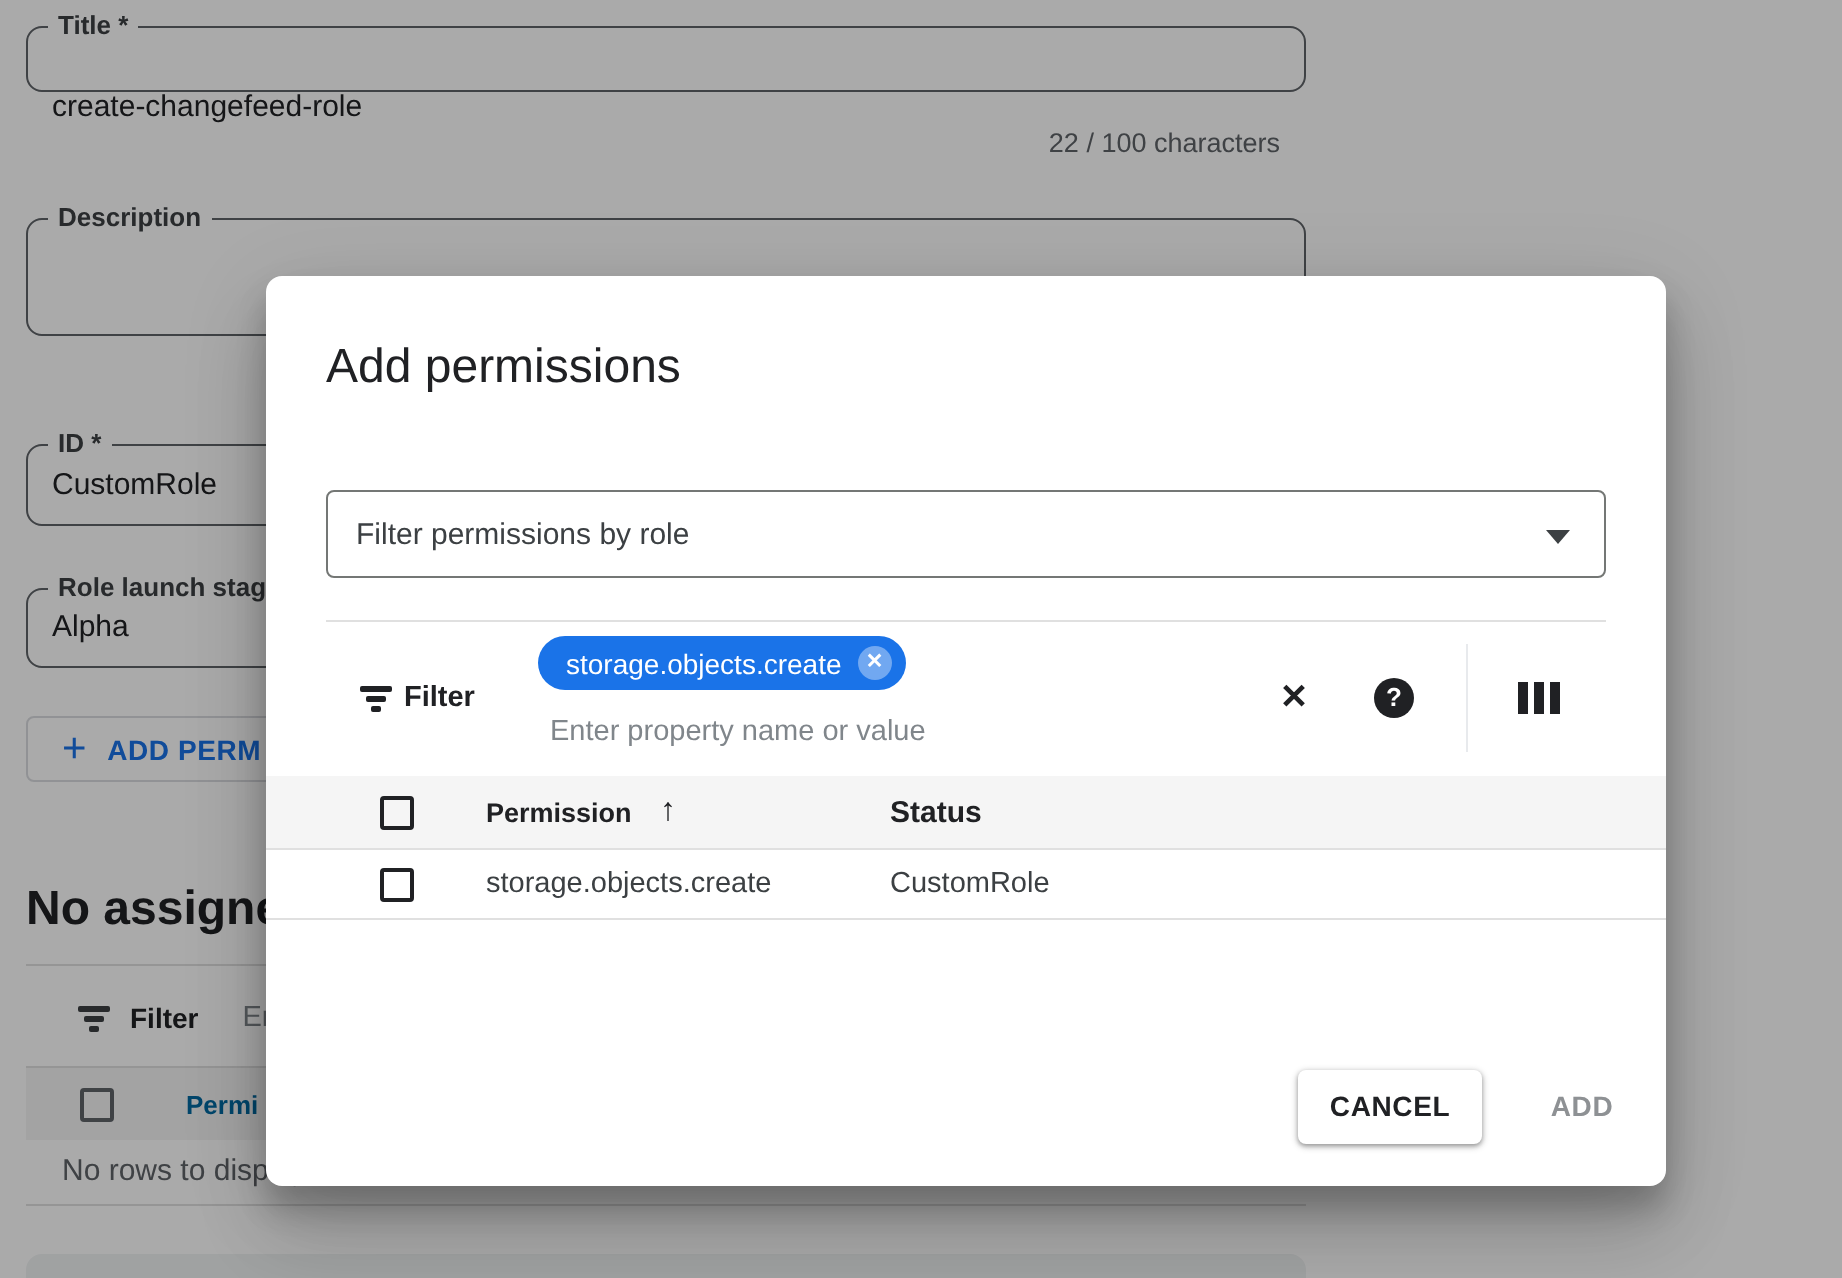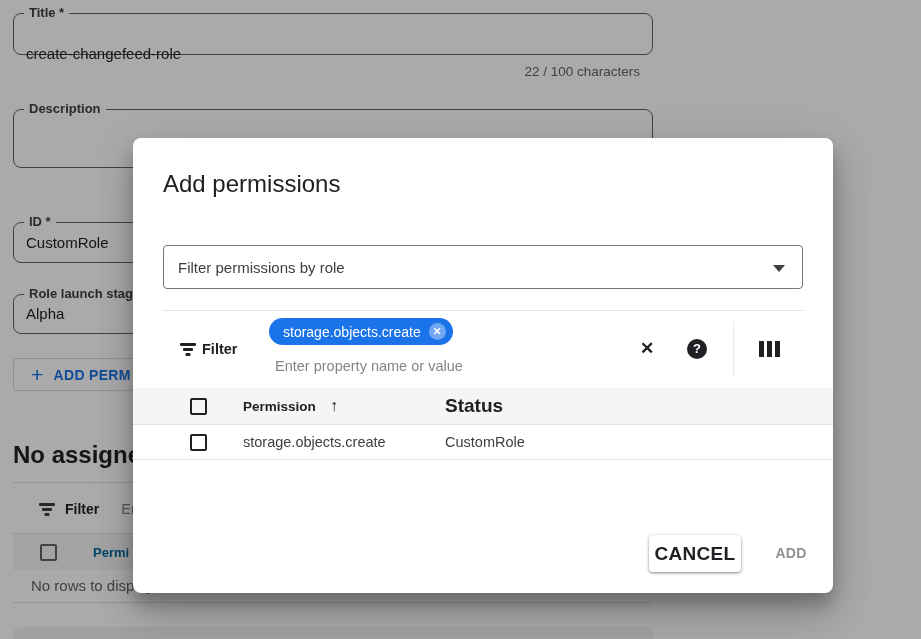--- a/index.html
+++ b/index.html
@@ -106,50 +106,50 @@
   .vdivider { position:absolute; left:600px; top:184px; width:1px; height:54px; background:#e8eaed; }
   .icon-columns { position:absolute; left:626px; top:203px; width:22px; height:16px; display:flex; gap:3px; }
   .icon-columns i { width:5px; height:16px; background:#202124; display:block; }
   .m-thead {
     position:absolute; left:0; top:250px; width:700px; height:36px;
     background:#f5f5f5; display:flex; align-items:center;
   }
   .m-thead .cb, .m-row .cb { margin-left:57px; border-color:#202124; }
   .m-col-perm { position:absolute; left:110px; font-size:13.5px; font-weight:700; color:#202124; }
   .sort-arrow { position:absolute; left:197px; font-size:16px; font-weight:700; color:#202124; }
-  .m-col-status { position:absolute; left:312px; font-size:19px; font-weight:700; color:#202124; }
+  .m-col-status { position:absolute; left:312px; font-size:15px; font-weight:700; color:#202124; }
   .m-row {
     position:absolute; left:0; top:286px; width:700px; height:36px;
     border-top:1px solid #e0e0e0; border-bottom:1px solid #e0e0e0;
     display:flex; align-items:center; background:#fff;
   }
   .m-cell-perm { position:absolute; left:110px; font-size:14.5px; color:#3c4043; }
   .m-cell-status { position:absolute; left:312px; font-size:14.5px; color:#3c4043; }
   .cancel-btn {
     position:absolute; left:516px; top:397px; width:92px; height:37px;
     background:#fff; border:none; border-radius:4px;
     box-shadow:0 1px 2px rgba(0,0,0,.3), 0 1px 3px 1px rgba(0,0,0,.15);
-    font-family:inherit; font-size:19px; font-weight:700; letter-spacing:.3px; color:#202124;
+    font-family:inherit; font-size:14px; font-weight:700; letter-spacing:.3px; color:#202124;
     text-align:center; line-height:37px;
   }
   .add-btn {
     position:absolute; left:628px; top:397px; width:60px; height:37px;
     background:transparent; border:none; font-family:inherit;
     font-size:14px; font-weight:700; letter-spacing:.3px; color:#8e9194;
     text-align:center; line-height:37px;
   }
 </style>
 </head>
 <body>
 
 <div class="screen">
 
   <div class="page">
 
-    <div class="field" style="top:13px; height:42px;">
+    <div class="field" style="top:13px; height:33px;">
       <span class="flabel">Title *</span>
       <span class="fvalue" style="top:12px;margin-top:19px;">create-changefeed-role</span>
     </div>
     <div class="counter">22 / 100 characters</div>
 
     <div class="field" style="top:109px; height:59px;">
       <span class="flabel">Description</span>
     </div>
 
     <div class="field" style="top:222px; height:41px;">

